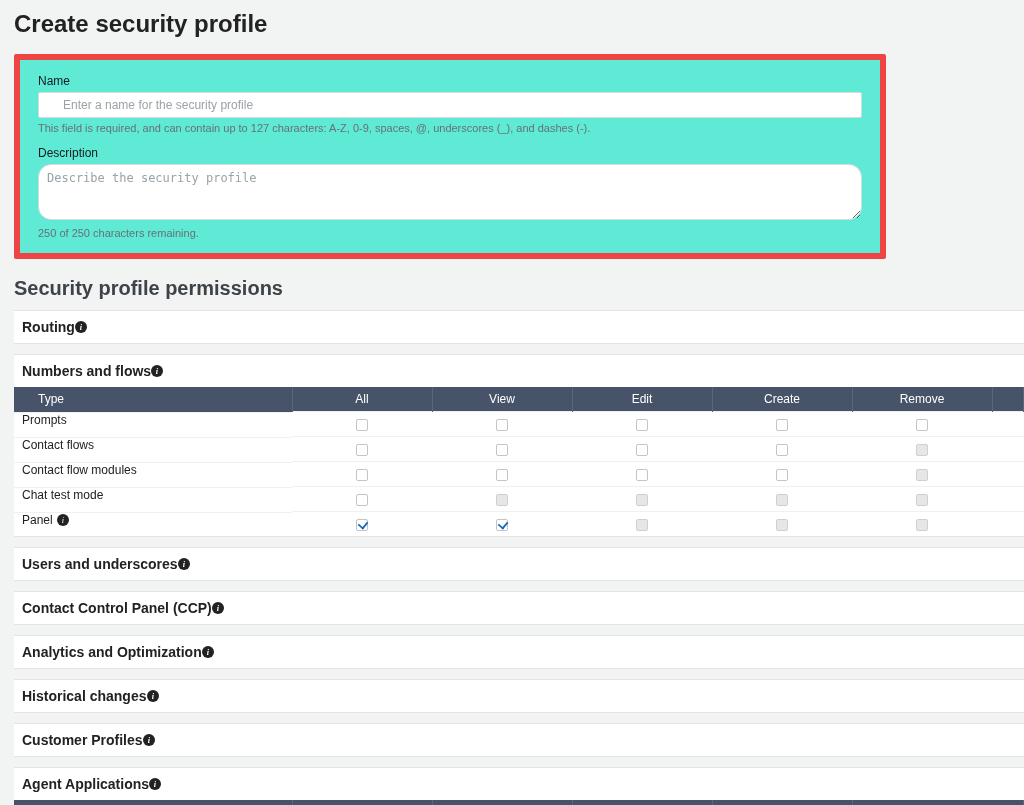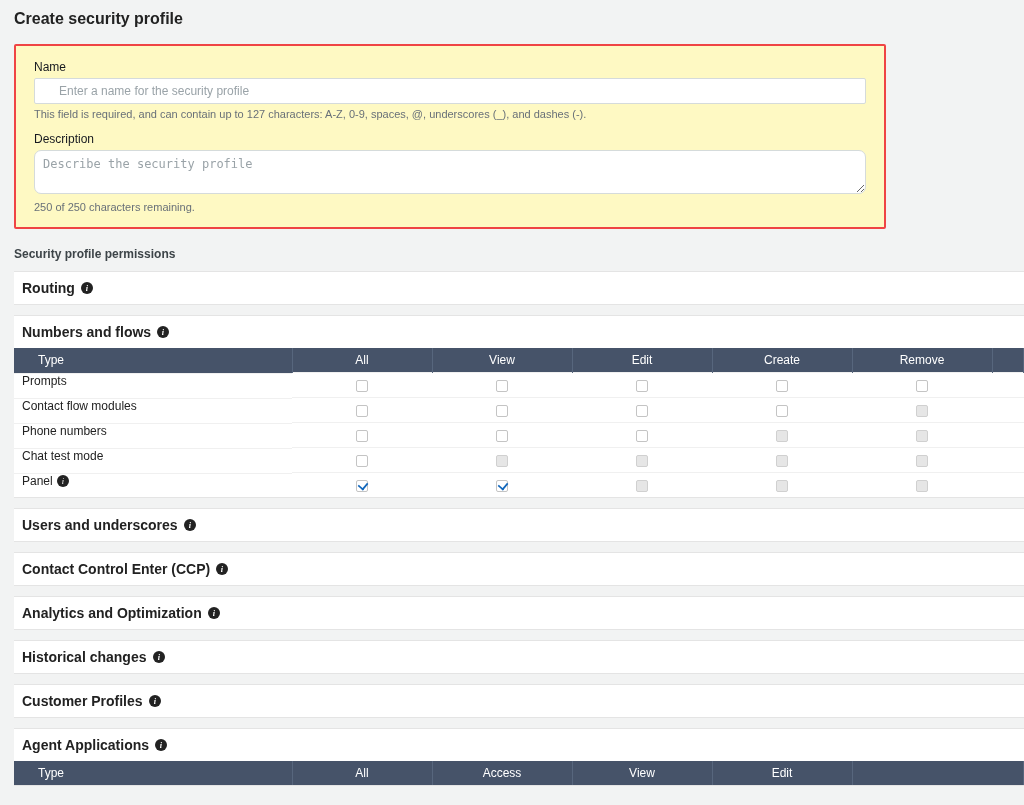--- a/index.html
+++ b/index.html
@@ -8,28 +8,28 @@
     font-family: "Amazon Ember", "Helvetica Neue", Arial, sans-serif;
     background: #f2f3f3;
     color: #16191f;
     font-size: 13px;
     overflow-x: hidden;
   }
   .page {
     padding: 10px 0 0 14px;
   }
   .page-title {
-    font-size: 16px;
+    font-size: 24px;
     font-weight: 700;
     color: #222;
     margin: 0 0 16px 0;
   }
   .card {
-    background: #fef9c3;
-    border: 2px solid #ef4444;
+    background: #5eead4;
+    border: 6px solid #ef4444;
     border-radius: 2px;
     padding: 14px 18px 14px 18px;
     margin-bottom: 18px;
     width: 872px;
     max-width: 100%;
   }
   .form-label {
     font-size: 12px;
     color: #16191f;
     margin-bottom: 4px;
@@ -41,55 +41,54 @@
     border-radius: 2px;
     padding: 5px 24px;
     font-size: 12px;
     color: #16191f;
     background: #fff;
   }
   .text-input::placeholder { color: #9aa3a8; }
   .textarea {
     width: 100%;
     border: 1px solid #d5dbdb;
-    border-radius: 7px;
+    border-radius: 13px;
     padding: 6px 8px;
     font-size: 12px;
     color: #16191f;
     background: #fff;
-    height: 44px;
+    height: 56px;
     resize: both;
   }
   .textarea::placeholder { color: #9aa3a8; }
   .help-text {
     font-size: 11px;
     color: #687078;
     margin-top: 4px;
   }
   .section-group { margin-top: 8px; }
   .perms-title {
-    font-size: 12px;
+    font-size: 20px;
     font-weight: 700;
     color: #3d4448;
     margin: 4px 0 10px 0;
   }
   .group {
     background: #fff;
     border-top: 1px solid #e4e4e4;
     border-bottom: 1px solid #e4e4e4;
     margin-bottom: 10px;
   }
   .group-header {
     padding: 8px 8px;
     font-size: 14px;
     font-weight: 700;
     color: #222;
     display: flex;
     align-items: center;
-    gap: 6px;
     cursor: pointer;
     background: #fff;
   }
   .info-icon {
     display: inline-flex;
     align-items: center;
     justify-content: center;
     width: 12px;
     height: 12px;
   }
@@ -225,37 +224,37 @@
               </td>
               <td><span class="cb"></span></td>
               <td><span class="cb"></span></td>
               <td><span class="cb"></span></td>
               <td><span class="cb"></span></td>
               <td><span class="cb"></span></td>
               <td></td>
             </tr>
             <tr>
               <td>
+                <span>Contact flows</span>
+              </td>
+              <td><span class="cb"></span></td>
+              <td><span class="cb"></span></td>
+              <td><span class="cb"></span></td>
+              <td><span class="cb"></span></td>
+              <td><span class="cb disabled"></span></td>
+              <td></td>
+            </tr>
+            <tr>
+              <td>
                 <span>Contact flow modules</span>
               </td>
               <td><span class="cb"></span></td>
               <td><span class="cb"></span></td>
               <td><span class="cb"></span></td>
               <td><span class="cb"></span></td>
-              <td><span class="cb disabled"></span></td>
-              <td></td>
-            </tr>
-            <tr>
-              <td>
-                <span>Phone numbers</span>
-              </td>
-              <td><span class="cb"></span></td>
-              <td><span class="cb"></span></td>
-              <td><span class="cb"></span></td>
-              <td><span class="cb disabled"></span></td>
               <td><span class="cb disabled"></span></td>
               <td></td>
             </tr>
             <tr>
               <td>
                 <span>Chat test mode</span>
               </td>
               <td><span class="cb"></span></td>
               <td><span class="cb disabled"></span></td>
               <td><span class="cb disabled"></span></td>
@@ -291,21 +290,21 @@
           <svg width="12" height="12" viewBox="0 0 16 16">
               <circle cx="8" cy="8" r="8" fill="#222"></circle>
               <text x="8" y="12" text-anchor="middle" font-size="11" font-family="serif" fill="#fff" font-style="italic">i</text>
             </svg>
         </span>
       </div>
     </div>
 
     <div class="group">
       <div class="group-header">
-        <span>Contact Control Enter (CCP)</span>
+        <span>Contact Control Panel (CCP)</span>
         <span class="info-icon">
           <svg width="12" height="12" viewBox="0 0 16 16">
               <circle cx="8" cy="8" r="8" fill="#222"></circle>
               <text x="8" y="12" text-anchor="middle" font-size="11" font-family="serif" fill="#fff" font-style="italic">i</text>
             </svg>
         </span>
       </div>
     </div>
 
     <div class="group">

